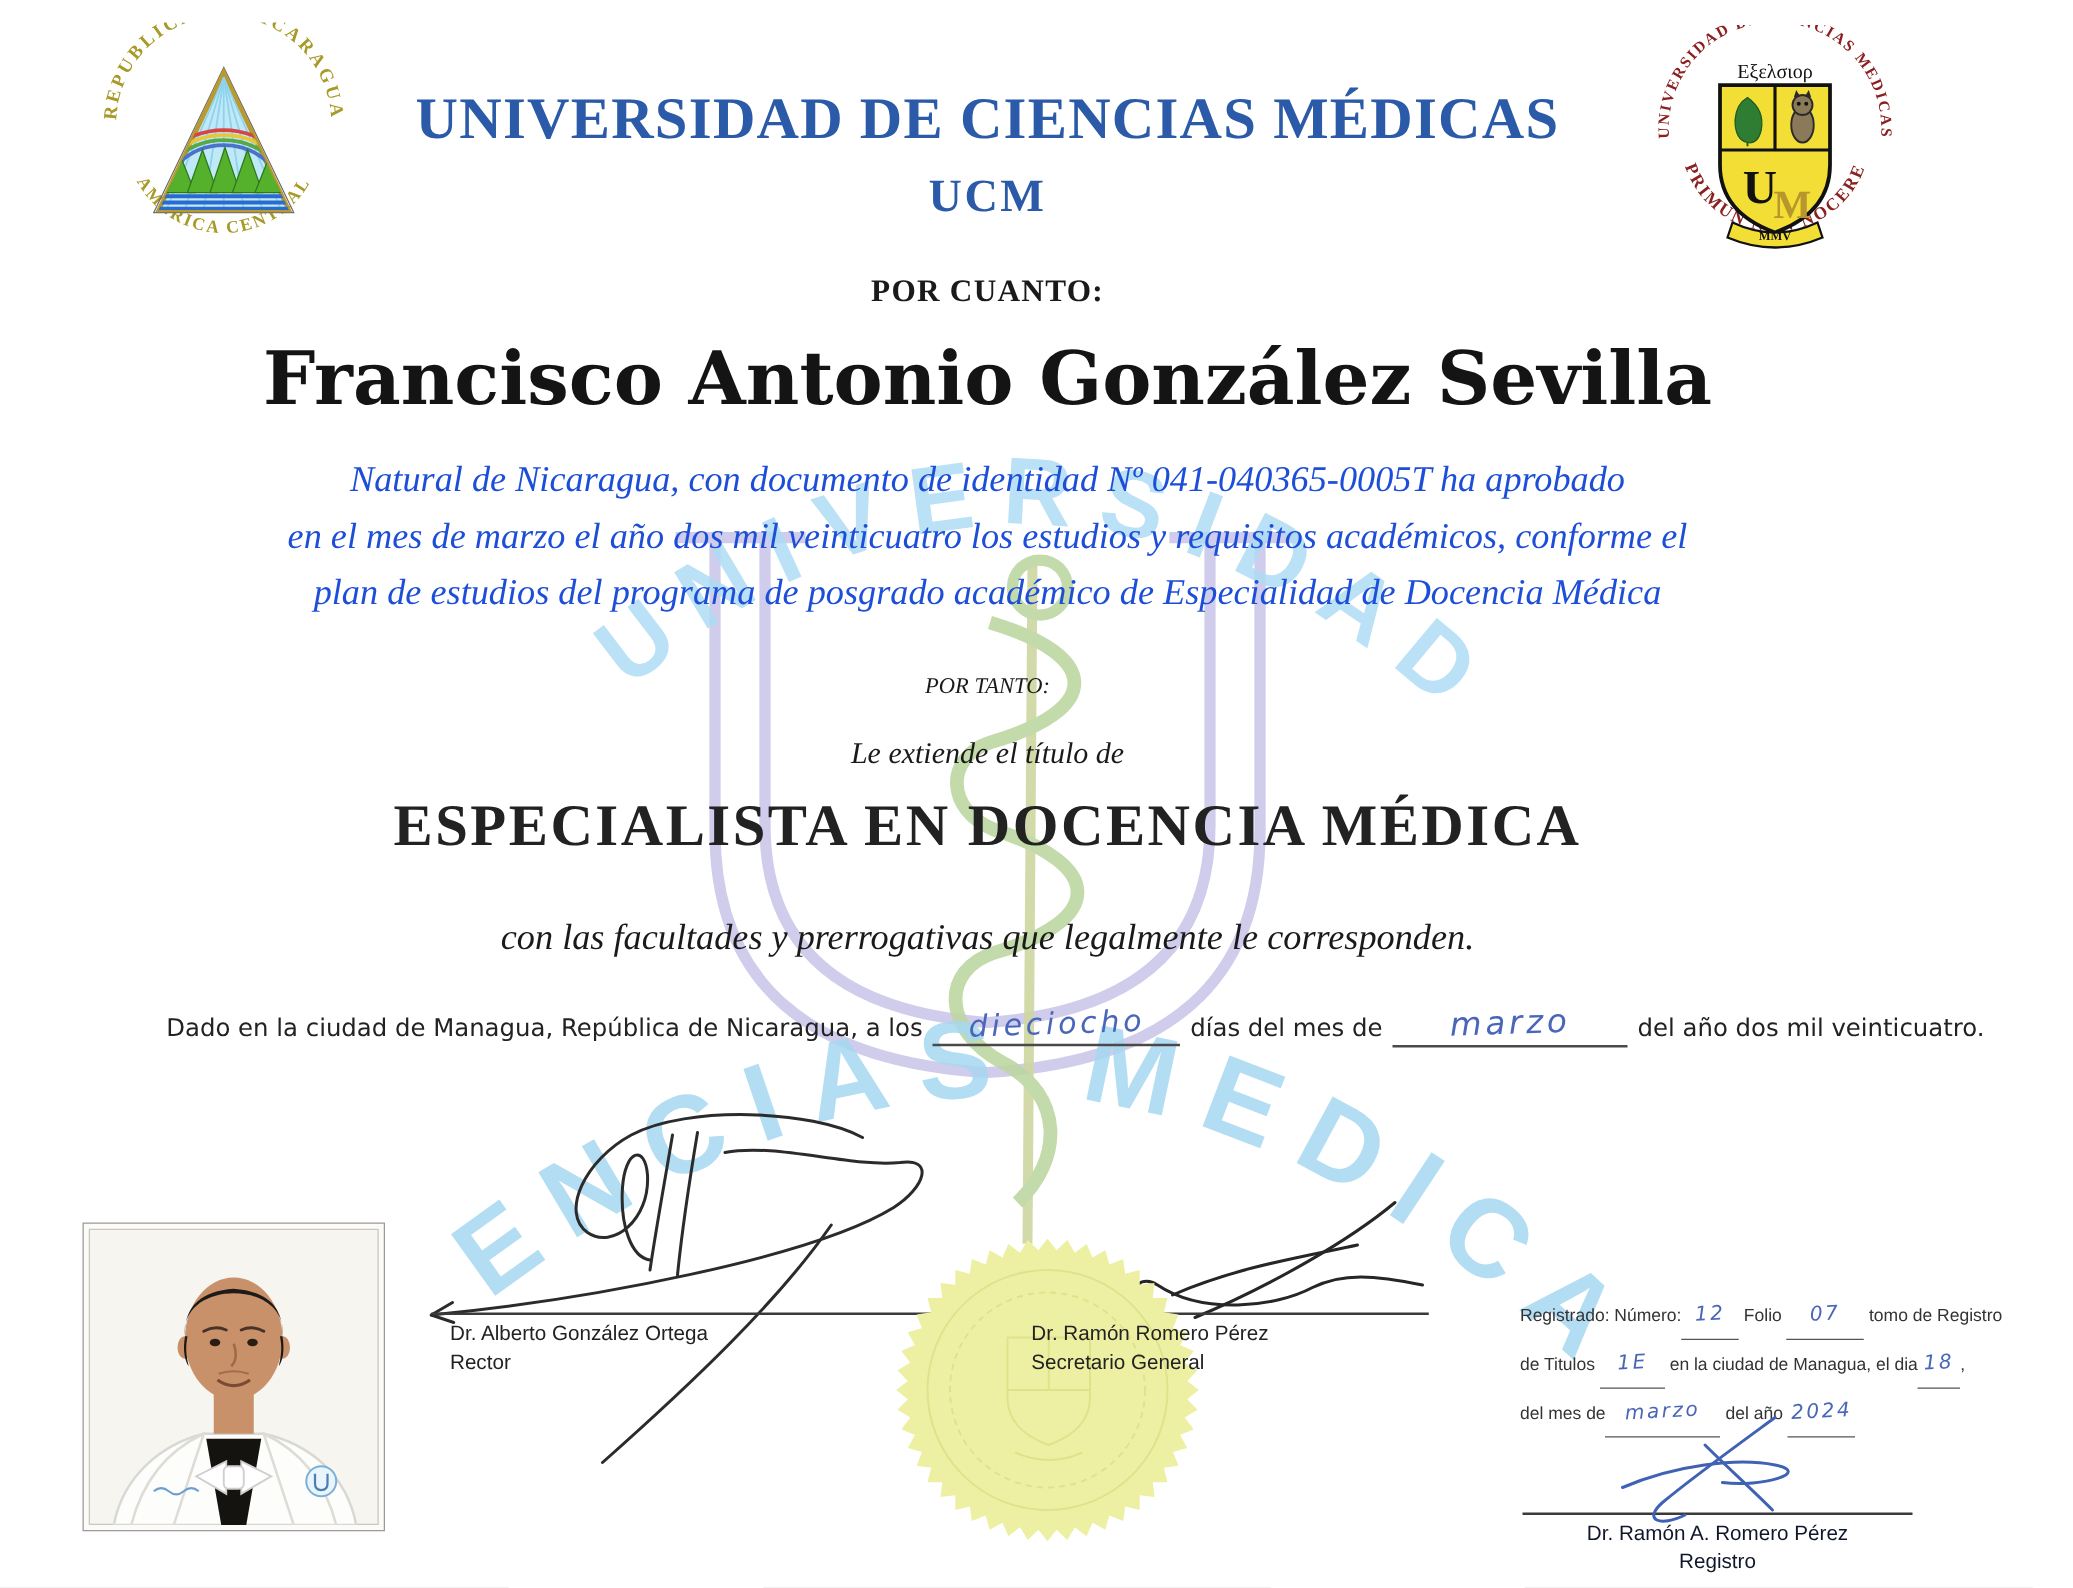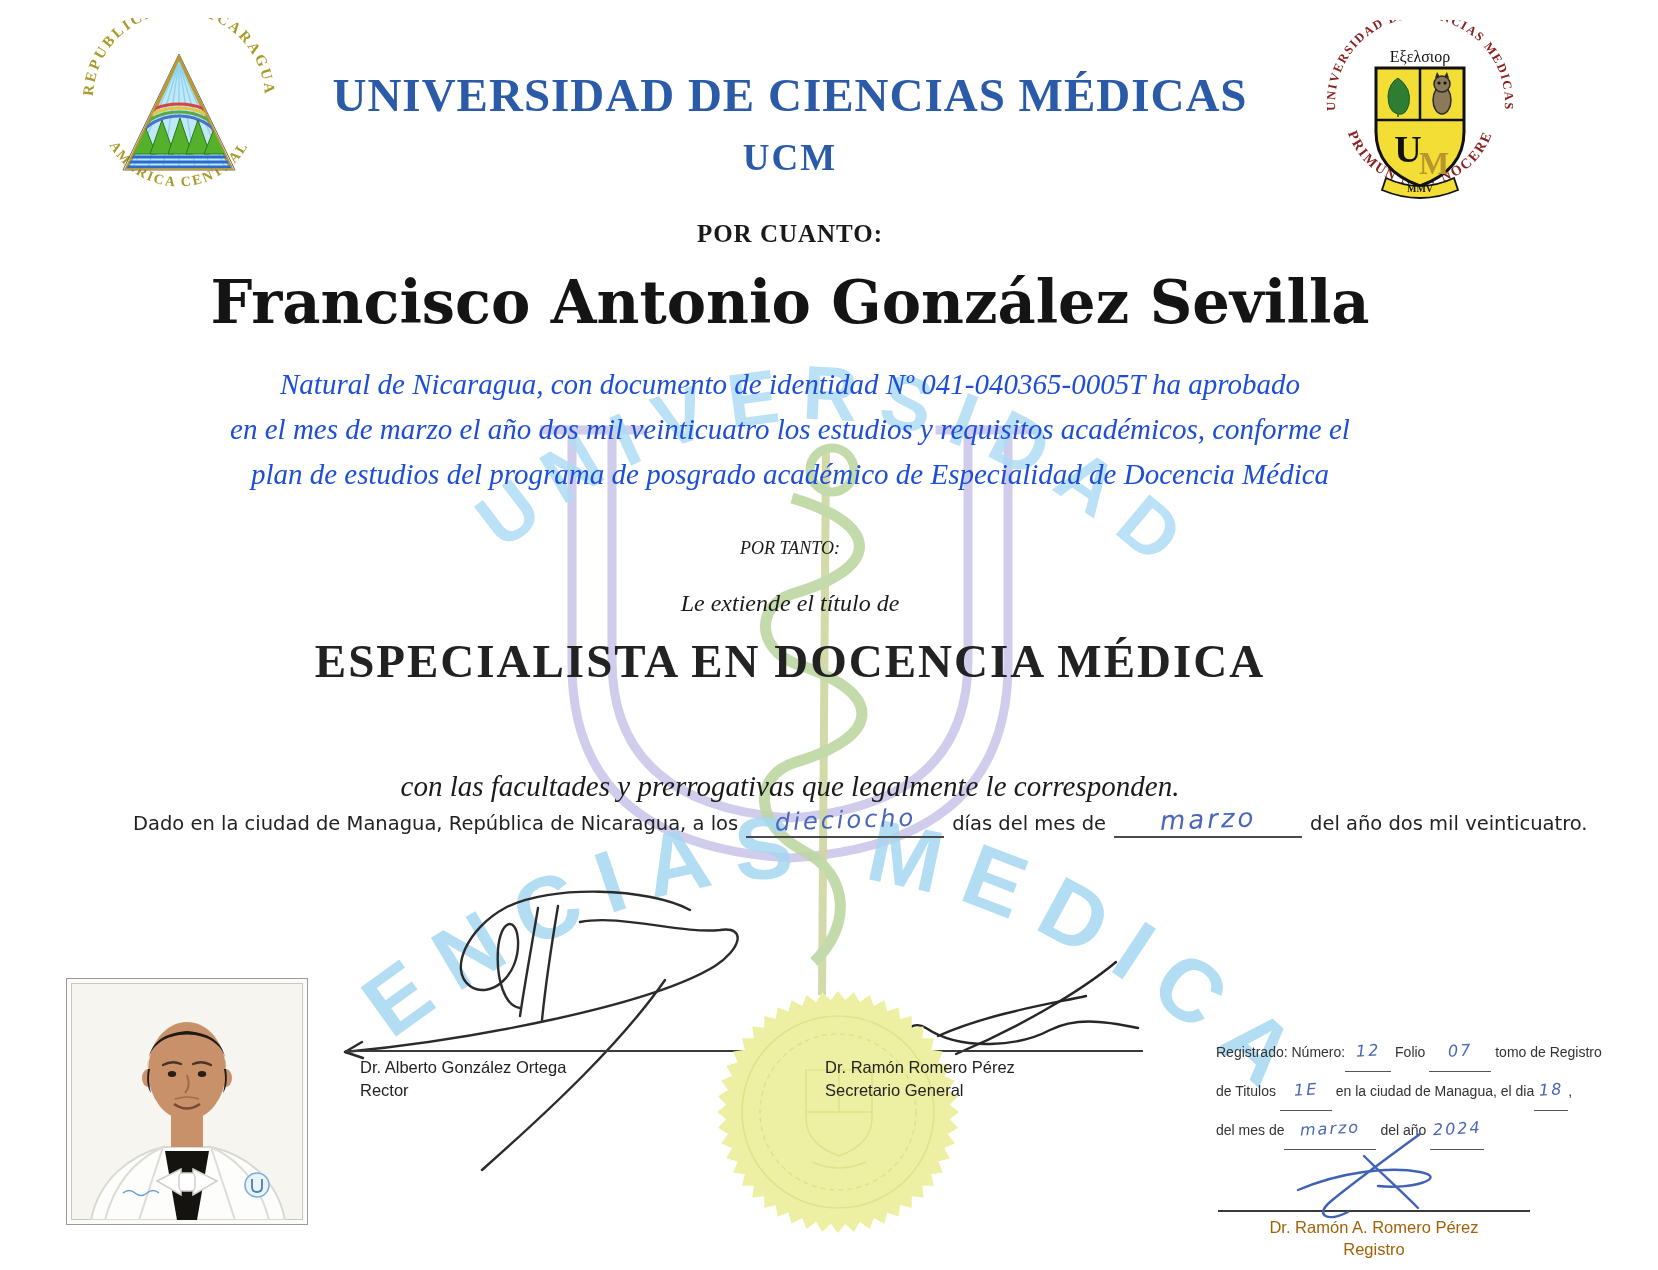--- a/index.html
+++ b/index.html
@@ -14,21 +14,21 @@
          letter-spacing:2px;color:#2b5ba8;}
   
   .por-cuanto{top:220px;font-family:"Liberation Serif",serif;font-weight:bold;font-size:25px;letter-spacing:1px;}
   .recipient{top:268px;font-family:"DejaVu Serif",serif;font-weight:bold;font-size:59px;color:#141414;}
   .credentials{top:362px;font-family:"Liberation Serif",serif;font-style:italic;font-size:29px;
                line-height:45px;color:#1d4ed8;}
   .por-tanto{top:538px;font-family:"Liberation Serif",serif;font-weight:normal;font-style:italic;font-size:18px;}
   .extends{top:590px;font-family:"Liberation Serif",serif;font-style:italic;font-size:24px;}
   .degree{top:634px;font-family:"Liberation Serif",serif;font-weight:bold;font-size:47px;
           letter-spacing:2px;color:#222;text-align:center;}
-  .faculties{top:734px;font-family:"Liberation Serif",serif;font-style:italic;font-size:29px;margin-top:36px;}
+  .faculties{top:734px;font-family:"Liberation Serif",serif;font-style:italic;font-size:29px;}
   
   .dateline{top:806px;left:133px;display:flex;align-items:baseline;white-space:nowrap;
             font-family:"DejaVu Sans",sans-serif;font-size:19.5px;color:#222;}
   .slot{display:inline-block;border-bottom:2px solid #4a4a4a;text-align:center;margin:0 8px;position:relative;}
   .slot-day{width:198px;}
   .slot-month{width:188px;}
   .hand{font-family:"DejaVu Sans",sans-serif;font-style:italic;color:#4a66b8;letter-spacing:3px;
         display:inline-block;transform:rotate(-2deg) translateY(-2px);}
   .hand-day{font-size:24px;}
   .hand-month{font-size:26px;}
@@ -37,21 +37,21 @@
   .sig-label{font-size:16.5px;line-height:23px;color:#222;z-index:5;}
   .rector-label{top:1056px;left:360px;width:320px;}
   .secretary-label{top:1056px;left:825px;width:330px;}
   svg.sig{pointer-events:none;}
   
   .registration{top:1033px;left:1216px;width:330px;font-size:14px;color:#333;line-height:37px;white-space:nowrap;}
   .reg-slot{display:inline-block;border-bottom:1.5px solid #555;text-align:center;}
   .reg-hand{font-family:"DejaVu Sans",sans-serif;font-style:italic;color:#4a66b8;font-size:16px;
             letter-spacing:2px;display:inline-block;transform:rotate(-3deg) translateY(-1px);}
   .reg-line{top:1210px;left:1218px;width:312px;border-top:2px solid #3a3a3a;}
-  .registro-label{top:1216px;left:1218px;width:312px;font-size:16.5px;line-height:22px;color:#a16207;text-align:center;}
+  .registro-label{top:1216px;left:1218px;width:312px;font-size:16.5px;line-height:22px;color:#0f172a;text-align:center;}
   
   .photo{top:978px;left:66px;width:242px;height:247px;border:1px solid #9a9a9a;background:#fcfbf8;
          box-sizing:border-box;padding:4px;}
   
   .watermark{top:0;left:0;z-index:0;}
   .content{z-index:1;}
   .seal-gold{top:990px;left:716px;z-index:3;}
 </style>
 </head>
 <body>

